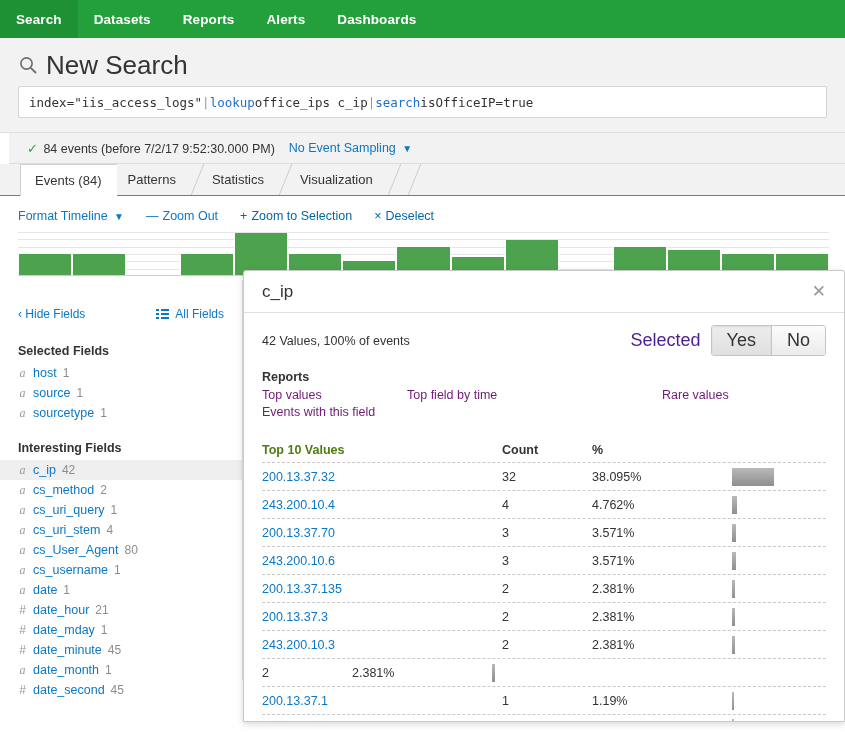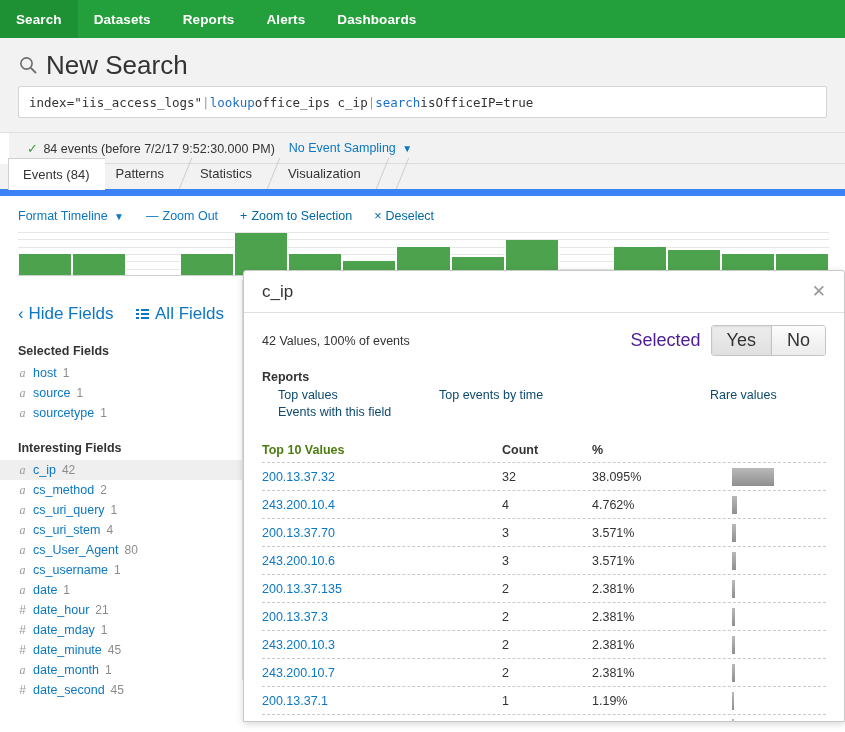--- a/index.html
+++ b/index.html
@@ -51,22 +51,22 @@
     padding: 0 18px; gap: 14px; border-bottom: 1px solid #dcdcdc;
     font-size: 12.5px; color: #333; margin-left: 9px;
   }
   .check { color: #3a9c3a; font-size: 13px; margin-right: 2px; }
   .sampling { color: #0c77c5; cursor: pointer; }
   .caret-d { font-size: 10px; margin-left: 3px; }
 
   
   .tabstrip {
     height: 32px; background: #f2f2f2; position: relative;
-    border-bottom: 7px solid #3b82f6; display: flex; align-items: flex-end;
-    padding-left: 8px;
+    border-bottom: 1px solid #3b82f6; display: flex; align-items: flex-end;
+    padding-left: 20px;
   }
   .tab {
     position: relative; height: 31px; line-height: 31px; padding: 0 26px 0 10px;
     font-size: 13px; color: #333; cursor: pointer; background: transparent;
     min-width: 60px; text-align: left;
   }
   .tab .slash {
     position: absolute; right: 4px; top: 0px; height: 31px; width: 22px;
     border-right: 1px solid #cccccc;
     transform: skewX(-22deg);
@@ -102,21 +102,21 @@
   
   .body-split { display: flex; position: relative; height: 400px; }
 
   
   .sidebar {
     width: 243px; flex: 0 0 243px; padding: 0; position: relative;
     border-right: 1px solid #e3e3e3; background: #ffffff; padding-top: 22px;
   }
   .side-top {
     display: flex; align-items: center; justify-content: space-between;
-    padding: 0 18px 0 18px; height: 24px; font-size: 17px;
+    padding: 0 18px 0 18px; height: 24px; font-size: 12px;
   }
   .hide-fields { color: #0c77c5; cursor: pointer; }
   .all-fields { color: #0c77c5; cursor: pointer; display: flex; align-items: center; gap: 6px; }
   .list-icon { display: inline-block; width: 13px; height: 11px; position: relative; }
   .list-icon i {
     position: absolute; left: 0; width: 3px; height: 2px; background: #0c77c5;
   }
   .list-icon b {
     position: absolute; left: 5px; width: 8px; height: 2px; background: #0c77c5;
   }
@@ -170,21 +170,21 @@
   }
   .btn-yn.on { background: linear-gradient(#ededed,#e0e0e0); box-shadow: inset 0 1px 2px rgba(0,0,0,.08); }
   .btn-yn + .btn-yn { border-left: 1px solid #c4c4c4; }
 
   .reports-head {
     font-size: 12.5px; font-weight: bold; color: #333; padding: 14px 18px 4px 18px;
   }
   .reports-row {
     display: flex; padding: 0 18px; font-size: 12.5px; margin-bottom: 3px;
   }
-  .rep-link { color: #0c4a6e; cursor: pointer; margin-left: 16px; }
+  .rep-link { color: #701a75; cursor: pointer; }
   .rep-c1 { width: 145px; }
   .rep-c2 { width: 255px; }
 
   
   .tbl { padding: 16px 18px 0 18px; }
   .tr { display: flex; align-items: center; height: 28px; font-size: 12.5px; }
   .tr.head { font-weight: bold; color: #333; height: 24px; }
   .tr.data { border-top: 1px dashed #c9c9c9; }
   .tr.data:last-child { border-bottom: 1px dashed #c9c9c9; }
   .c-val { width: 240px; color: #0c77c5; cursor: pointer; }
@@ -424,21 +424,21 @@
         <span class="btn-group">
           <span class="btn-yn on">Yes</span>
           <span class="btn-yn">No</span>
         </span>
       </span>
     </div>
 
     <div class="reports-head">Reports</div>
     <div class="reports-row">
       <span class="rep-link rep-c1">Top values</span>
-      <span class="rep-link rep-c2">Top events by time</span>
+      <span class="rep-link rep-c2">Top field by time</span>
       <span class="rep-link">Rare values</span>
     </div>
     <div class="reports-row">
       <span class="rep-link rep-c1">Events with this field</span>
     </div>
 
     <div class="tbl">
       <div class="tr head">
         <span class="c-val">Top 10 Values</span>
         <span class="c-cnt">Count</span>
@@ -496,21 +496,20 @@
           </div>
           <div class="tr data">
             <span class="c-val">243.200.10.3</span>
             <span class="c-cnt">2</span>
             <span class="c-pct">2.381%</span>
             <span class="c-bar">
               <span class="vbar" style="width: 3px;"></span>
             </span>
           </div>
           <div class="tr data">
-            <span class="c-val">243.200.10.7</span>
             <span class="c-cnt">2</span>
             <span class="c-pct">2.381%</span>
             <span class="c-bar">
               <span class="vbar" style="width: 3px;"></span>
             </span>
           </div>
           <div class="tr data">
             <span class="c-val">200.13.37.1</span>
             <span class="c-cnt">1</span>
             <span class="c-pct">1.19%</span>

